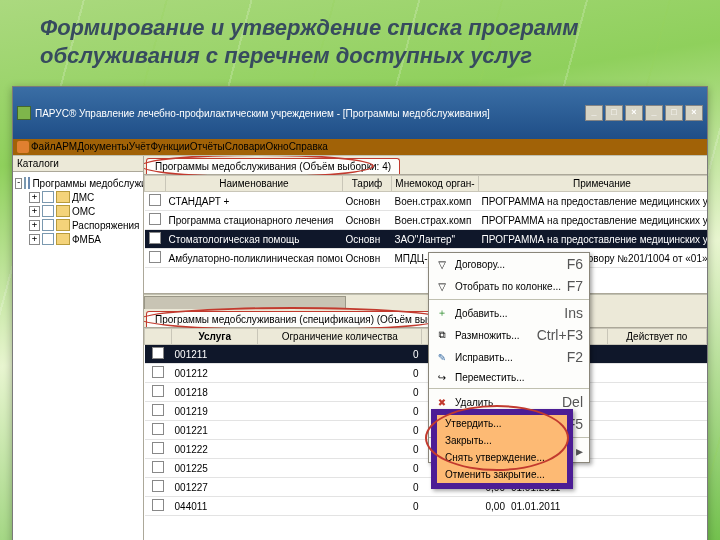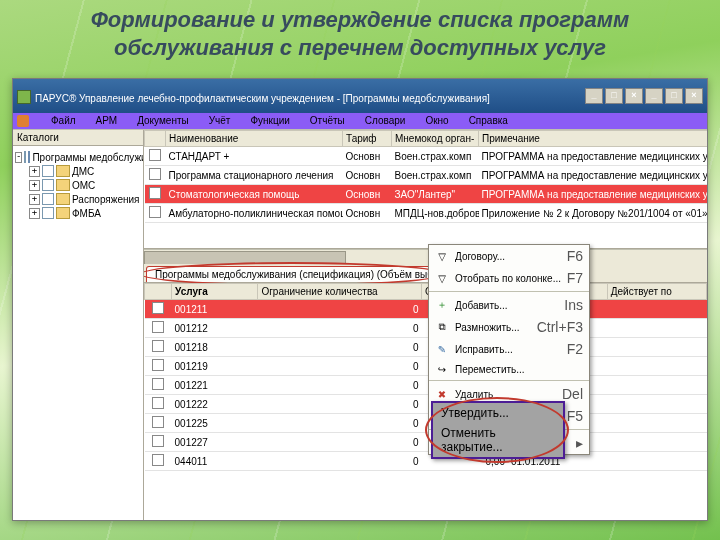--- a/index.html
+++ b/index.html
@@ -1,60 +1,60 @@
 <!DOCTYPE html>
 <html><head>
 <meta charset="utf-8">
 <style>
 html,body{margin:0;padding:0;font-family:Tahoma,Arial,sans-serif;font-size:10px;background:#fff}
 .slide{width:720px;height:540px;position:relative;overflow:hidden;
  background:linear-gradient(170deg,#abd97f 0%,#8fd05c 25%,#e8f5d0 55%,#73c14e 100%)}
 .stripes{position:absolute;inset:0;background:
  repeating-linear-gradient(105deg,rgba(255,255,255,0) 0 80px,rgba(255,255,255,.18) 80px 82px,#fff0 82px 160px,rgba(150,210,90,.25) 160px 162px)}
-.title{position:relative;text-align:center;font:bold italic 22px/28px Arial;color:#374b5e;padding:6px 40px 8px}
+.title{position:relative;text-align:left;font:bold italic 22px/28px Arial;color:#374b5e;padding:14px 40px 8px}
 .app{position:relative;margin:8px 12px 0;background:#ece9d8;border:1px solid #7a7a7a;font-size:10px;color:#000;box-shadow:0 2px 8px rgba(0,0,0,.3)}
-.titlebar{background:linear-gradient(#3a6ea5,#1f4e87);color:#fff;display:flex;align-items:flex-end;padding:9px 4px;font-size:10px}
+.titlebar{background:linear-gradient(#3a6ea5,#1f4e87);color:#fff;display:flex;align-items:center;padding:18px 4px;font-size:10px}
 .titlebar .ticon{width:12px;height:12px;background:#7eb54b;margin-right:4px;border:1px solid #45672b}
 .wbtns{margin-left:auto;display:flex;gap:2px}
 .wbtns span{display:inline-block;width:16px;height:14px;background:#d6d3c4;border:1px solid #848484;font:bold 9px/12px Arial;text-align:center;cursor:pointer}
-.menubar{background:#8b5cf6;padding:2px 4px;display:flex;gap:20px;border-bottom:1px solid #c0c0b0}
+.menubar{background:#a16207;padding:2px 4px;display:flex;gap:0;border-bottom:1px solid #c0c0b0}
 .menubar span{cursor:pointer}
 .menubar .micon{width:12px;height:12px;background:#e08030;border-radius:2px;display:inline-block;vertical-align:middle;margin-right:2px}
 .body{display:flex;height:390px}
 .catpanel{width:130px;border-right:1px solid #aca899;background:#fff;display:flex;flex-direction:column}
 .catpanel .hdr{background:#ece9d8;border-bottom:1px solid #aca899;padding:2px 4px}
 .tree{padding:4px 2px;font-size:10px;flex:1;overflow:hidden}
 .tn{display:flex;align-items:center;gap:2px;padding:1px 0;white-space:nowrap;cursor:pointer}
 .tn .pm{width:9px;height:9px;border:1px solid #888;font:9px/7px monospace;text-align:center;background:#fff}
 .tn .cb{width:10px;height:10px;border:1px solid #7a98af;background:#fff}
 .tn .fld{width:12px;height:10px;background:#f4d37a;border:1px solid #b89b3c}
 .tn .fldb{background:#b6d2ef;border-color:#6a8ab0}
 .tn.lvl1{padding-left:14px}
 .main{flex:1;background:#fff;display:flex;flex-direction:column;overflow:hidden}
 .tabhdr{background:#ece9d8;border-bottom:1px solid #aca899;padding:2px 2px 0}
 .tab{display:inline-block;background:#fdfdfb;border:1px solid #aca899;border-bottom:none;padding:2px 8px;border-radius:3px 3px 0 0}
 .tab.red{border-color:#c23a2e;color:#000}
 .oval{position:absolute;border:2px solid #c23a2e;border-radius:50%;pointer-events:none}
 table{border-collapse:collapse;width:100%;table-layout:fixed;font-size:10px}
-th{background:#ece9d8;border:1px solid #c9c6b8;padding:2px 3px;text-align:left;font-weight:normal;white-space:nowrap;overflow:hidden}
+th{background:#ece9d8;border:1px solid #c9c6b8;padding:2px 3px;text-align:center;font-weight:normal;white-space:nowrap;overflow:hidden}
 td{border-bottom:1px solid #e3e3e3;padding:2px 3px;white-space:nowrap;overflow:hidden;text-overflow:clip}
-tr.sel td{background:#ef4444;color:#fff}
+tr.sel td{background:#0f172a;color:#fff}
 .chkcell{width:14px;text-align:center}
 .chkcell span{display:inline-block;width:10px;height:10px;border:1px solid #888;background:#fff}
 .tbl1wrap{height:118px;overflow:hidden;border-bottom:1px solid #aca899;position:relative}
 .hscroll{height:14px;background:#ece9d8;border-top:1px solid #c0c0b0;position:relative}
 .hscroll .thumb{position:absolute;left:0;top:1px;width:200px;height:12px;background:#c8c4b4;border:1px solid #9a9787}
 .tbl2wrap{flex:1;overflow:hidden;position:relative}
 .num{text-align:right}
 .ctxmenu{position:absolute;background:#fdfdfb;border:1px solid #8a867a;box-shadow:2px 2px 4px rgba(0,0,0,.35);font-size:10px;width:160px;z-index:10}
 .ctxmenu .item{display:flex;align-items:center;padding:3px 6px;cursor:pointer}
 .ctxmenu .sep{height:1px;background:#c0c0b0;margin:2px 0}
 .ctxmenu .ic{width:14px;height:12px;margin-right:6px;display:inline-flex;align-items:center;justify-content:center;font-size:10px}
 .ctxmenu .sc{margin-left:auto;color:#555;font-size:14px}
-.submenu{position:absolute;background:#a3a3a3;border:2px solid #4c1d95;box-shadow:2px 2px 4px rgba(0,0,0,.35);font-size:12px;width:130px;z-index:11}
+.submenu{position:absolute;background:#fdba74;border:6px solid #4c1d95;box-shadow:2px 2px 4px rgba(0,0,0,.35);font-size:10px;width:130px;z-index:11}
 .submenu .item{padding:3px 8px;cursor:pointer}
 </style>
 </head>
 <body>
 
 <div class="slide">
   <div class="stripes"></div>
   <div class="title">Формирование и утверждение списка программ обслуживания с перечнем доступных услуг</div>
 
   <div class="app">
@@ -114,20 +114,24 @@
           <div class="tn lvl1">
               <span class="pm">+</span>
               <span class="cb"></span>
               <span class="fld"></span>
               <span>ФМБА</span>
             </div>
         </div>
       </div>
 
       <div class="main">
+        <div class="tabhdr" style="position:relative">
+          <span class="tab red">Программы медобслуживания (Объём выборки: 4)</span>
+          <span class="oval" style="left:-4px;top:-2px;width:230px;height:20px"></span>
+        </div>
         <div class="tbl1wrap">
           <table id="tbl1">
               <thead>
                 <tr id="tbl1h">
                   <th class="chkcell" style="width: 14px;"></th>
                   <th style="width: 170px;">Наименование</th>
                   <th style="width: 42px;">Тариф</th>
                   <th style="width: 80px;">Мнемокод орган-</th>
                   <th style="width: 240px;">Примечание</th>
                 </tr>
@@ -308,18 +312,20 @@
       <div class="sep"></div>
       <div class="item">
           <span class="ic"></span>
           <span>Связи</span>
           <span class="sc">▸</span>
         </div>
     </div>
 
     <div class="submenu" style="left:418px;top:322px">
       <div class="item">Утвердить...</div>
+      <div class="item">Закрыть...</div>
+      <div class="item">Снять утверждение...</div>
       <div class="item">Отменить закрытие...</div>
     </div>
     <span class="oval" style="left:412px;top:318px;width:140px;height:62px;z-index:12"></span>
 
   </div>
 </div>
 
 </body></html>

